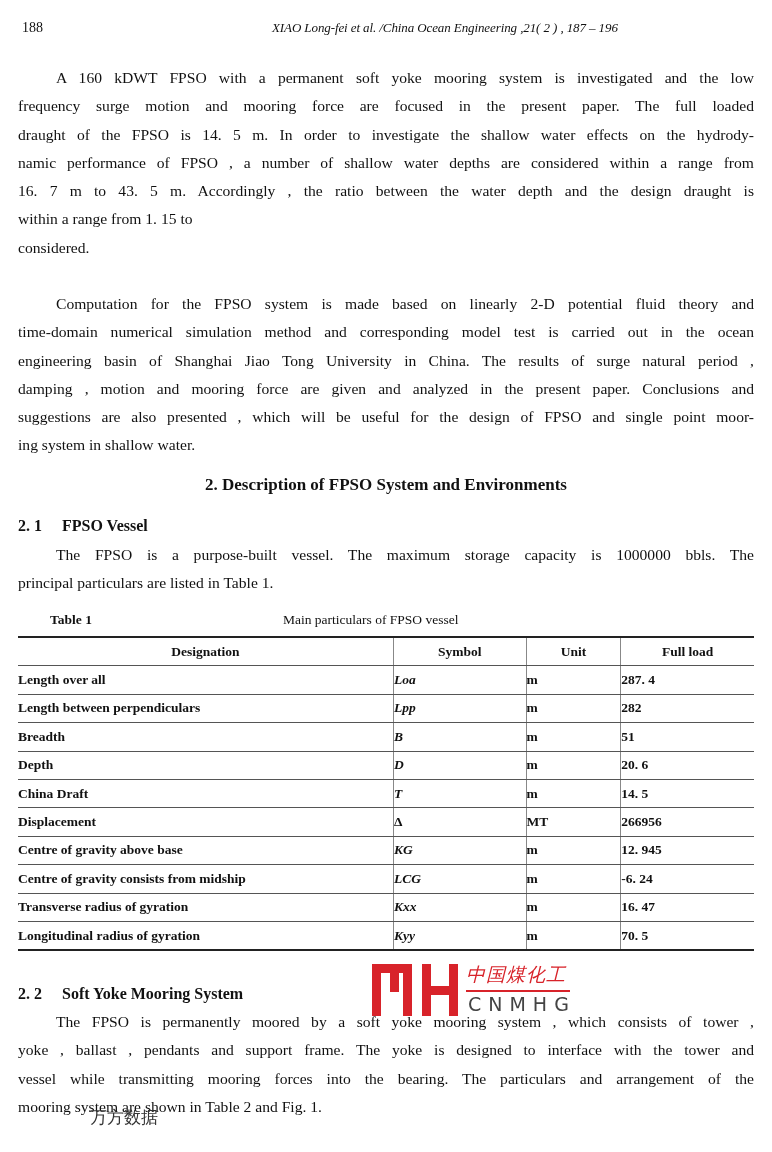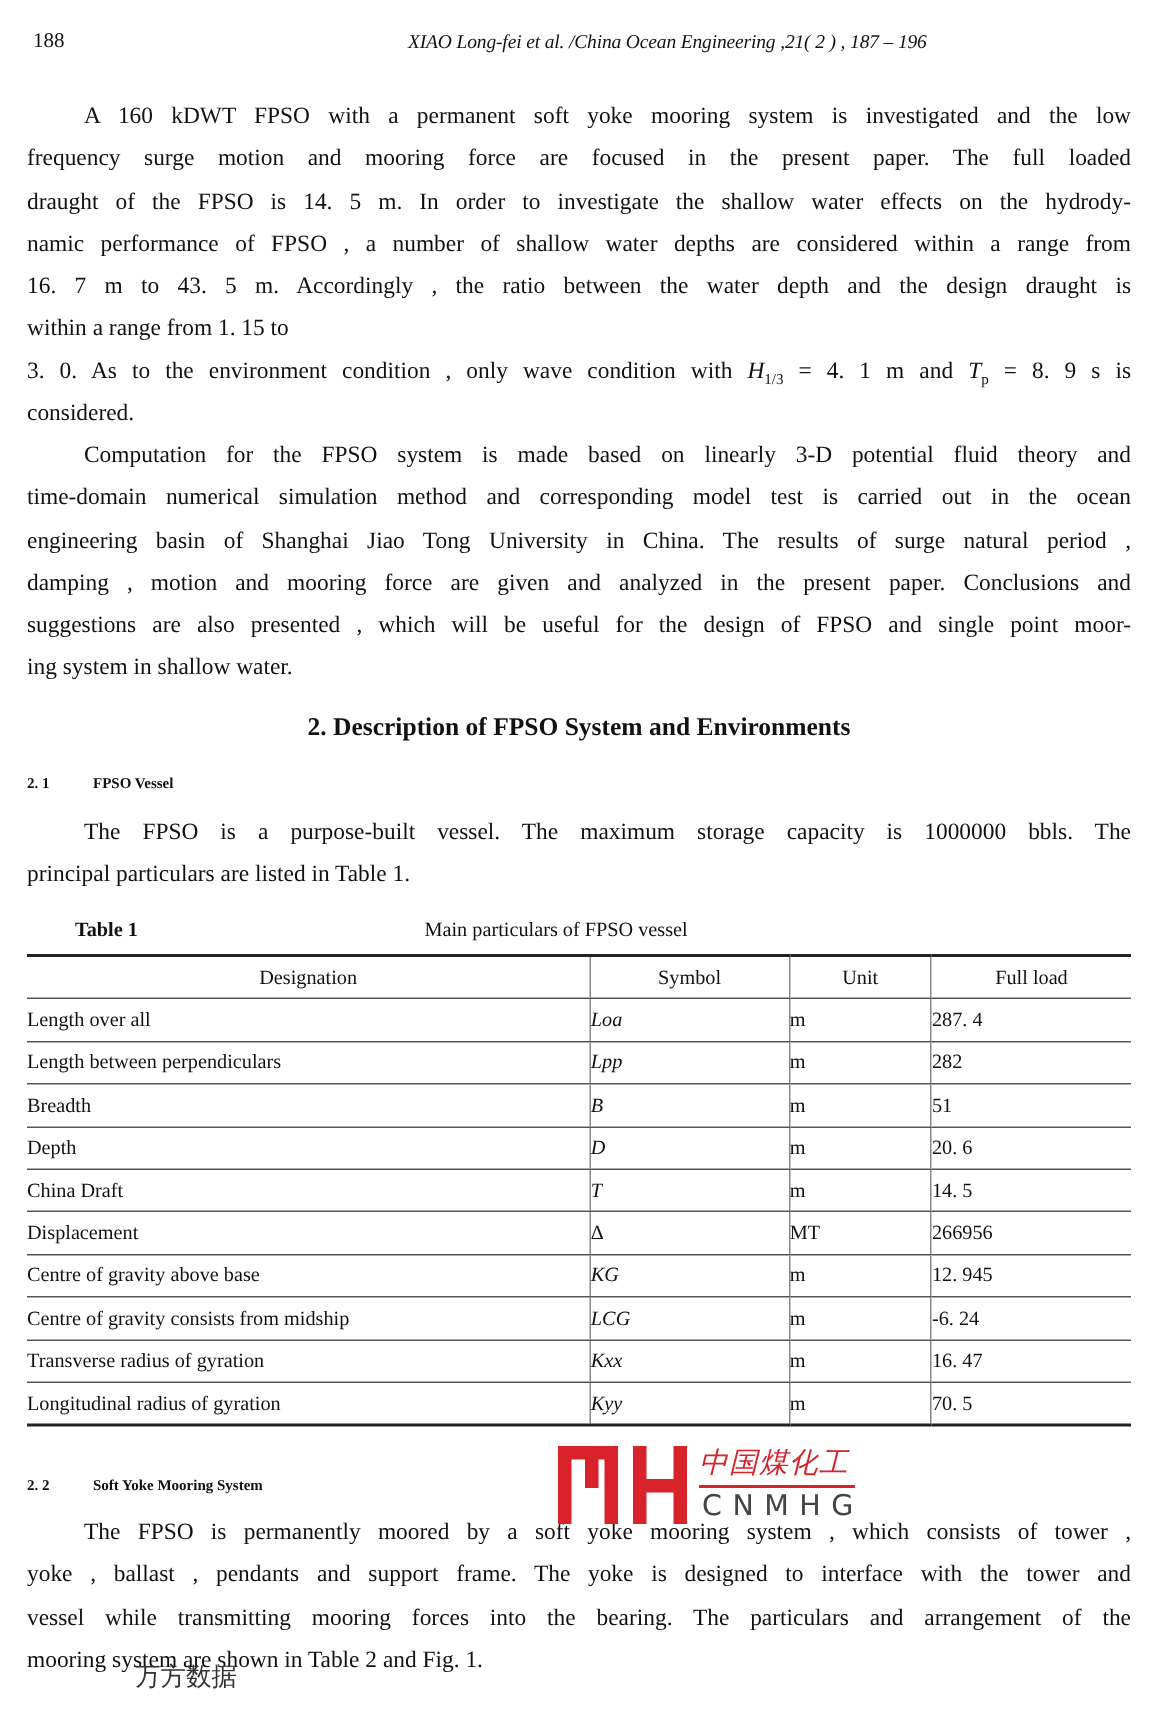--- a/index.html
+++ b/index.html
@@ -6,26 +6,26 @@
   body { width: 772px; height: 1152px; position: relative; overflow: hidden;
          font-family: "Liberation Serif", "DejaVu Serif", serif; color: #111; }
   .abs { position: absolute; }
   .page-num { left: 22px; top: 20px; font-size: 14px; }
   .running-head { left: 272px; top: 20px; font-size: 13px; font-style: italic; letter-spacing: -0.1px; }
   .para { position: absolute; left: 18px; width: 736px; font-size: 15.6px; line-height: 28.3px; }
   .line { display: block; white-space: nowrap; text-align: justify; text-align-last: justify; height: 28.3px; }
   .line.last { text-align-last: left; }
   .indent { padding-left: 38px; }
   .sec-title { left: 0; width: 772px; text-align: center; top: 475px; font-size: 17px; font-weight: bold; }
-  .subsec { left: 18px; font-size: 10px; font-weight: bold; }
+  .subsec { left: 18px; font-size: 16px; font-weight: bold; }
   .subsec .num { display: inline-block; width: 44px; }
   .tbl-caption-label { left: 50px; top: 612px; font-size: 13.5px; font-weight: bold; }
   .tbl-caption-text { left: 283px; top: 612px; font-size: 13.5px; }
   table.t1 { position: absolute; left: 18px; top: 636px; width: 736px; border-collapse: collapse; font-size: 13.5px; }
-  table.t1 td, table.t1 th { height: 27.4px; padding: 0; font-weight: normal;
+  table.t1 td, table.t1 th { height: 27.4px; padding: 0; font-weight: bold;
        border-bottom: 1px solid #555; border-left: 1px solid #888; }
   table.t1 tr td:first-child, table.t1 tr th:first-child { border-left: none; }
   table.t1 thead th { border-top: 2px solid #222; }
   table.t1 tbody tr:last-child td { border-bottom: 2px solid #222; }
   .col1 { width: 376px; } .col2 { width: 132px; } .col3 { width: 94px; } .col4 { width: 133px; }
   .sym { font-style: italic; }
   .sym.upright { font-style: normal; }
   sub { font-size: 10px; }
   .logo { left: 370px; top: 962px; width: 212px; height: 56px; }
   .logo-mh { position: absolute; left: 0; top: 0; }
@@ -40,26 +40,25 @@
 <div class="abs page-num">188</div>
 <div class="abs running-head">XIAO Long-fei et al. /China Ocean Engineering ,21( 2 ) , 187 – 196</div>
 
 <div class="para" style="top:64px;">
   <span class="line indent">A 160 kDWT FPSO with a permanent soft yoke mooring system is investigated and the low</span>
   <span class="line">frequency surge motion and mooring force are focused in the present paper.  The full loaded</span>
   <span class="line">draught of the FPSO is 14. 5 m.  In order to investigate the shallow water effects on the hydrody-</span>
   <span class="line">namic performance of FPSO , a number of shallow water depths are considered within a range from</span>
   <span class="line">16. 7 m to 43. 5 m.  Accordingly , the ratio between the water depth and the design draught is</span>
   <span class="line last">within a range from 1. 15  to</span>
-  <span class="line"><span>3. 0.  As to the environment condition , only wave condition with </span><i>H</i><sub>1/3</sub><span> = 4. 1  m and </span><i>T</i><sub>p</sub><span> = 8. 9  s is</span></span>
   <span class="line last">considered.</span>
 </div>
 
 <div class="para" style="top:290px;">
-  <span class="line indent">Computation for the FPSO system is made based on linearly 3-D potential fluid theory and</span>
+  <span class="line indent">Computation for the FPSO system is made based on linearly 2-D potential fluid theory and</span>
   <span class="line">time-domain numerical simulation method and corresponding model test is carried out in the ocean</span>
   <span class="line">engineering basin of Shanghai Jiao Tong University in China.  The results of surge natural period ,</span>
   <span class="line">damping , motion and mooring force are given and analyzed in the present paper.  Conclusions and</span>
   <span class="line">suggestions are also presented , which will be useful for the design of FPSO and single point moor-</span>
   <span class="line last">ing system in shallow water.</span>
 </div>
 
 <div class="abs sec-title">2.  Description of FPSO System and Environments</div>
 
 <div class="abs subsec" style="top:517px;">

